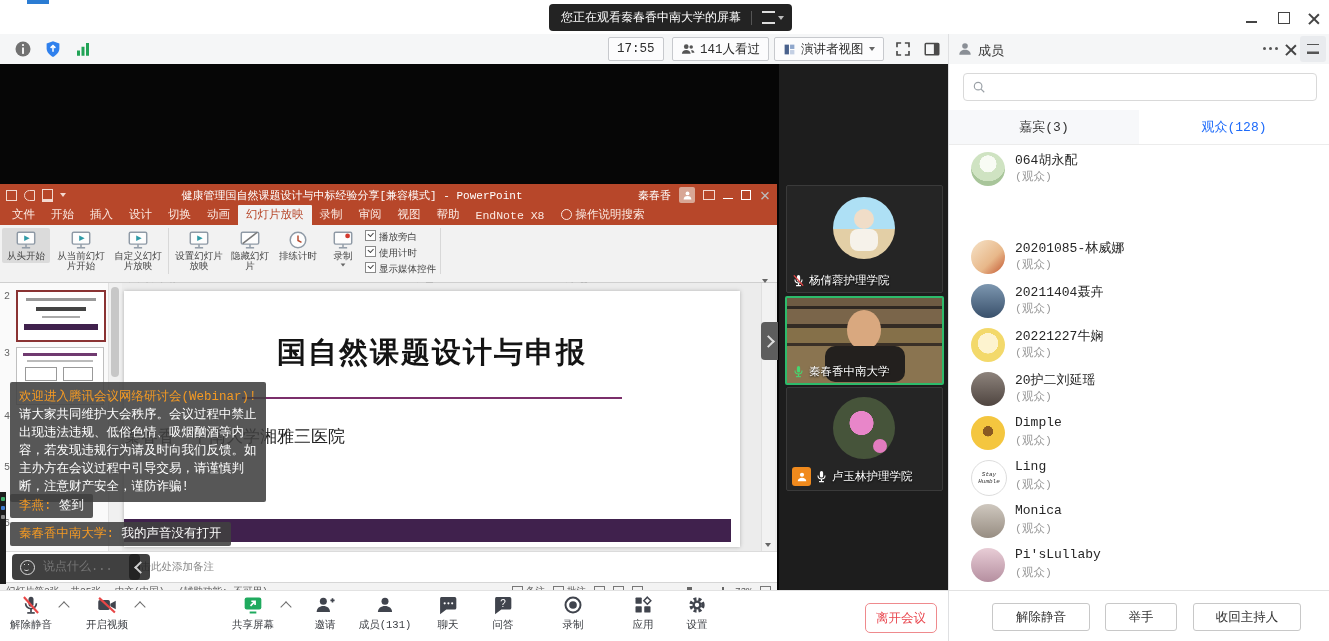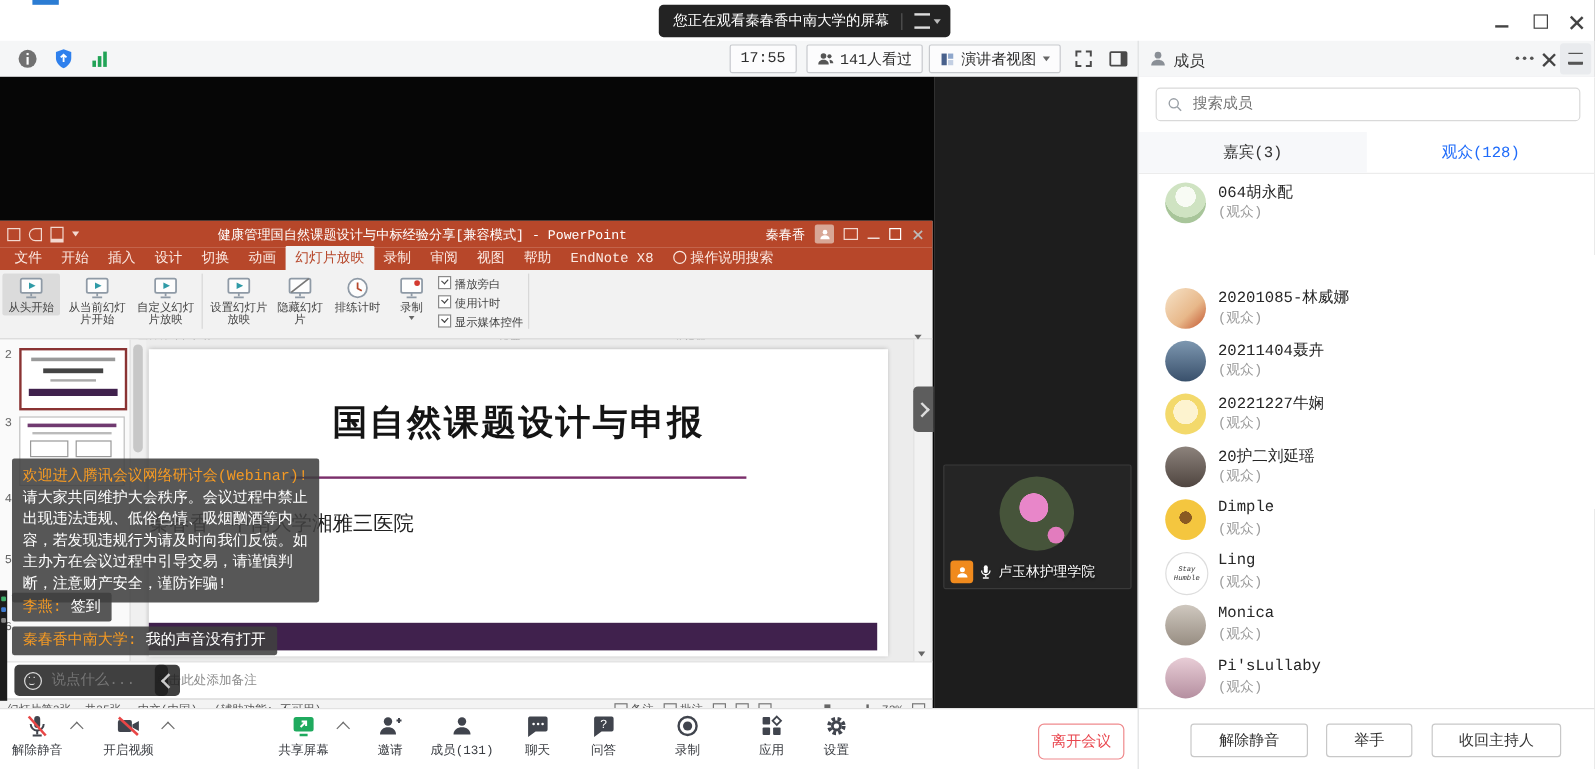--- a/index.html
+++ b/index.html
@@ -591,21 +591,44 @@
         <span class="moon"></span>
       </div>
     </div>
   </div>
 
   <div class="chev-tab">
       <span class="chev-r"></span>
     </div>
 
   <div class="vpanel">
-
+    <div class="tile" style="top:121px;height:106px">
+      <span class="cav" style="left:46px;top:11px;width:62px;height:62px;background:linear-gradient(180deg,#aee0f5 0 52%,#e3cfa6 52%)">
+        <span style="position:absolute;left:21px;top:12px;width:20px;height:20px;border-radius:50%;background:#f0ddc8"></span>
+        <span style="position:absolute;left:17px;top:32px;width:28px;height:22px;border-radius:8px;background:#f6f2ea"></span>
+      </span>
+      <span class="vlabel">
+        <svg width="13" height="13" style="color:#fff">
+            <use href="#i-mic-off"></use>
+          </svg>
+        <span>杨倩蓉护理学院</span>
+      </span>
+    </div>
+
+    <div class="tile" style="top:232px;height:85px;border:2px solid #2dbb6b;left:6px">
+      <div style="position:absolute;inset:0;background:linear-gradient(180deg,#6e5b43 0 9%,#2f2822 9% 13%,#7a654a 13% 31%,#332b24 31% 35%,#857049 35% 53%,#3a3027 53% 57%,#8a7450 57%)"></div>
+      <span style="position:absolute;left:60px;top:12px;width:34px;height:40px;border-radius:50%;background:#d9a87f"></span>
+      <span style="position:absolute;left:38px;top:48px;width:80px;height:36px;border-radius:10px;background:#23201e"></span>
+      <span class="vlabel">
+        <svg width="13" height="13" style="color:#45d66f">
+            <use href="#i-mic"></use>
+          </svg>
+        <span>秦春香中南大学</span>
+      </span>
+    </div>
 
     <div class="tile" style="top:323px;height:102px">
       <span class="cav" style="left:46px;top:9px;width:62px;height:62px;background:radial-gradient(circle at 46% 42%,#e886c9 0 24%,#46543a 25%)">
         <span style="position:absolute;right:8px;bottom:6px;width:14px;height:14px;border-radius:50%;background:#e27cbe"></span>
       </span>
       <span class="vlabel">
         <span class="badge-host">
           <svg width="12" height="12" style="color:#fff">
               <use href="#i-person"></use>
             </svg>
@@ -618,21 +641,20 @@
     </div>
   </div>
 
   <div class="vline"></div>
 
   <div class="panel">
     <div class="search">
       <svg width="14" height="14" style="color:#9aa0a6">
           <use href="#i-search"></use>
         </svg>
-      <input placeholder="搜索成员" style="">
     </div>
     <div class="tabs">
       <div class="tab" style="background:#f7f8fa;color:#333">
           <span>嘉宾(3)</span>
         </div>
       <div class="tab" style="color:#1e6bfa">
           <span>观众(128)</span>
         </div>
     </div>
 

